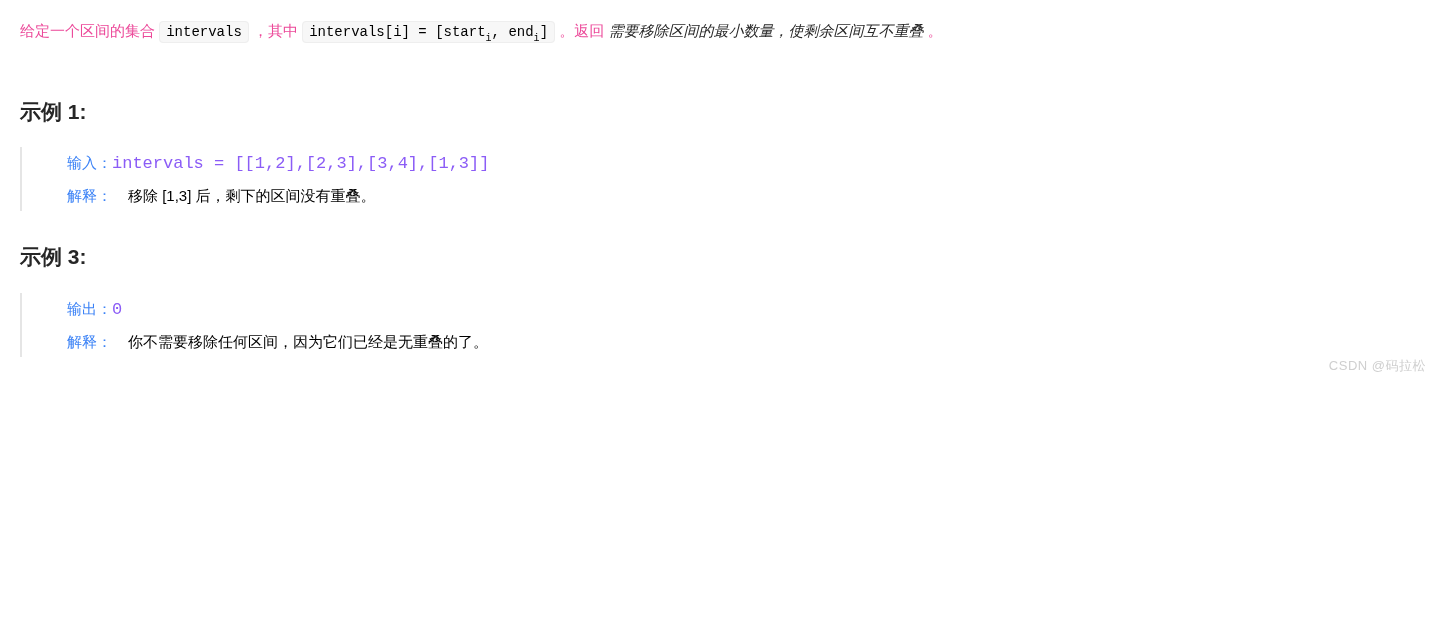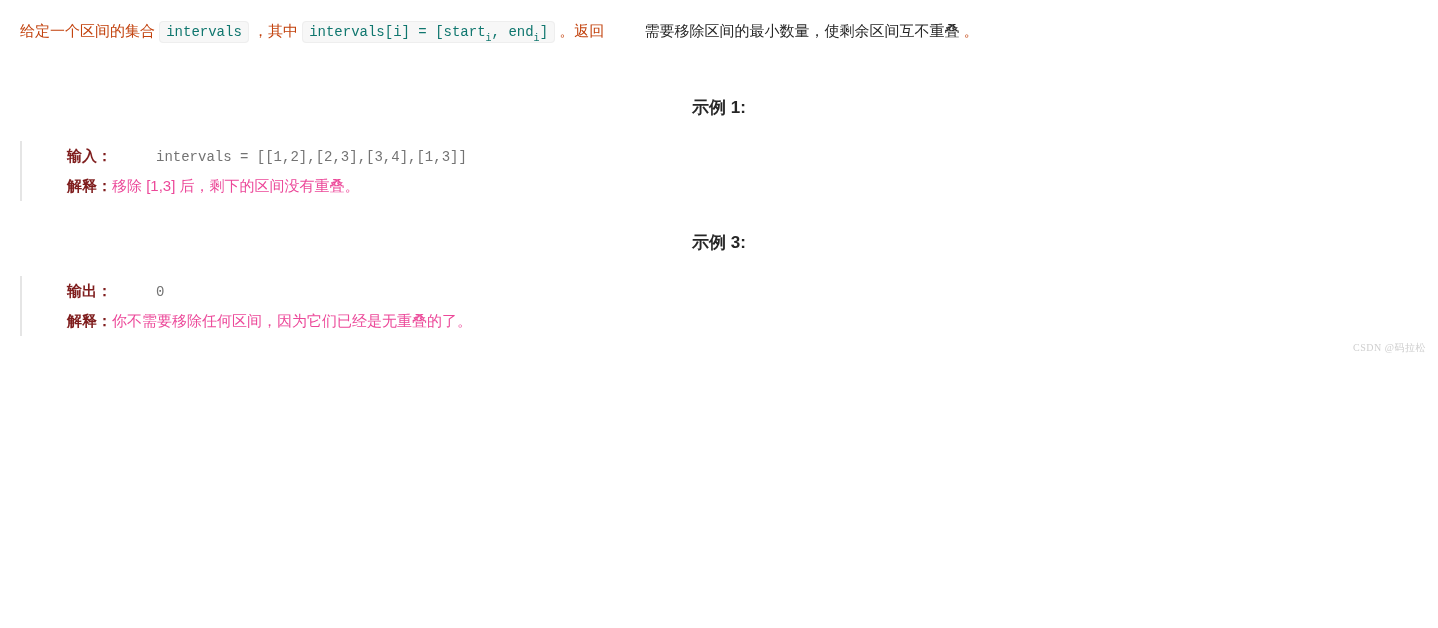--- a/index.html
+++ b/index.html
@@ -14,78 +14,77 @@
       color: #262626;
       font-size: 15px;
       line-height: 1.7;
       width: 1438px;
       position: relative;
     }
     .intro {
       margin-bottom: 48px;
     }
     .intro-text {
-      color: #c2410c;
+      color: #ec4899;
     }
     .code-inline {
       font-family: "SFMono-Regular", Consolas, "Liberation Mono", Menlo, monospace;
       background: #f7f7f7;
       border: 1px solid #eeeeee;
       border-radius: 4px;
       padding: 2px 6px;
       font-size: 14px;
-      color: #0f766e;
+      color: #000000;
     }
     .sub {
       font-size: 10px;
       vertical-align: sub;
       position: relative;
       bottom: -1px;
     }
     .italic-strong {
+      font-style: italic;
       font-weight: 400;
       color: #262626;
-      margin-left: 36px;
     }
     .example-title {
       font-weight: 700;
       color: #262626;
       margin-bottom: 18px;
-      font-size: 17px;
-      text-align: center;
+      font-size: 21px;
     }
     .example-block {
       border-left: 2px solid #e5e5e5;
       padding-left: 14px;
       margin-bottom: 28px;
     }
     .example-row {
       line-height: 2.0;
     }
     .row-label {
-      font-weight: 700;
-      color: #7f1d1d;
+      font-weight: 400;
+      color: #3b82f6;
       padding-left: 31px;
     }
     .row-code {
       font-family: "SFMono-Regular", Consolas, "Liberation Mono", Menlo, monospace;
-      color: #737373;
-      font-size: 14px;
-      margin-left: 44px;
+      color: #8b5cf6;
+      font-size: 17px;
     }
     .row-text {
-      color: #ec4899;
+      color: #000000;
+      margin-left: 16px;
     }
     .watermark {
       position: absolute;
       right: 12px;
       bottom: 6px;
-      font-size: 10px;
+      font-size: 13px;
       color: #cfcfcf;
-      font-family: Liberation Serif, serif;
+      font-family: Liberation Sans, sans-serif;
       letter-spacing: 0.5px;
     }
   </style>
 </head>
 <body>
 
 <div class="intro">
   <span class="intro-text">给定一个区间的集合 </span><span class="code-inline">intervals</span><span class="intro-text"> ，其中 </span><span class="code-inline"><span>intervals[i] = [start</span><span class="sub">i</span><span>, end</span><span class="sub">i</span><span>]</span></span><span class="intro-text"> 。返回 </span><span class="italic-strong">需要移除区间的最小数量，使剩余区间互不重叠 </span><span class="intro-text">。</span>
 </div>
 

